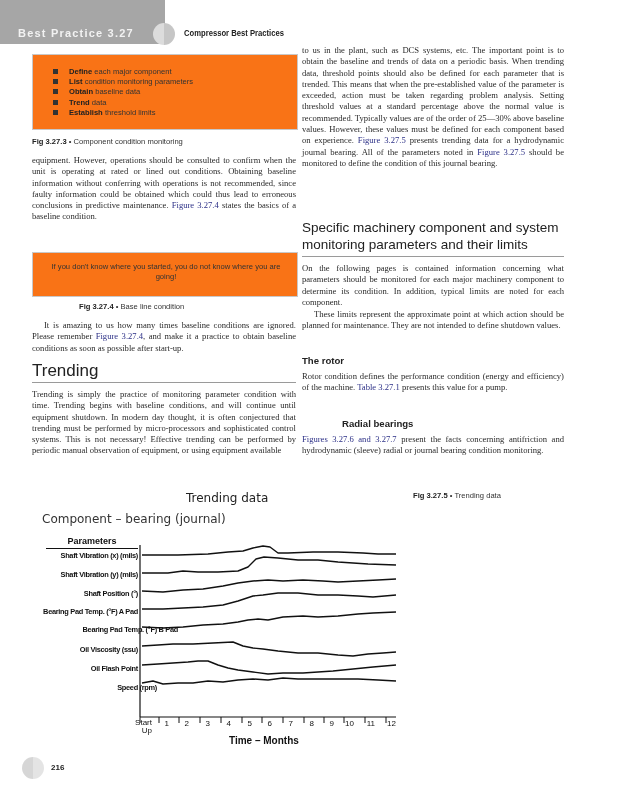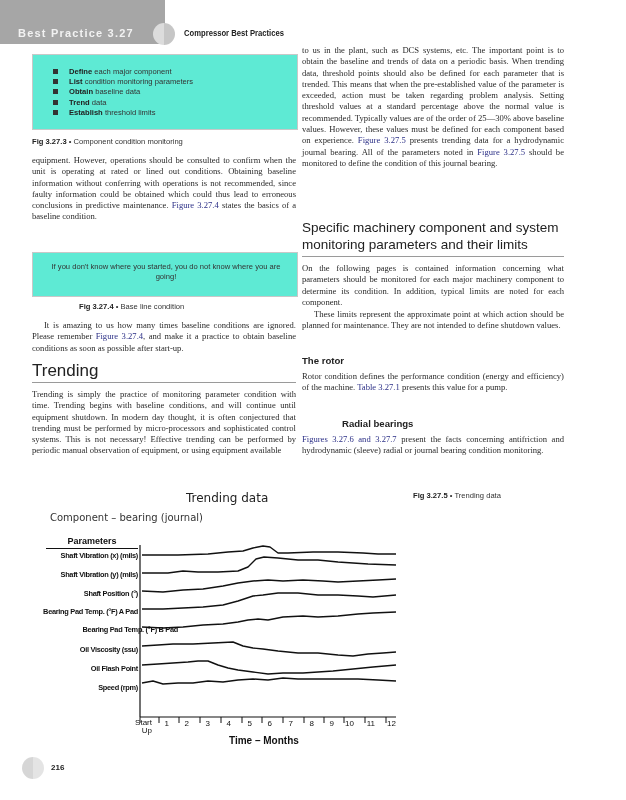--- a/index.html
+++ b/index.html
@@ -2,38 +2,38 @@
 <html><head>
 <meta charset="utf-8">
 <style>
   html, body { margin:0; padding:0; background:#fff; }
   body { width:626px; height:800px; position:relative; overflow:hidden; font-family:"Liberation Serif", serif; color:#222; }
   .abs { position:absolute; }
   .header-band { left:0; top:0; width:165px; height:44px; background:#a6a6a6; }
   .header-title { left:18px; top:27px; font-family:"Liberation Sans", sans-serif; font-weight:bold; font-size:11px; letter-spacing:1.2px; color:#f2f2f2; }
   .header-circle { left:153px; top:23px; width:22px; height:22px; border-radius:50%; background:linear-gradient(90deg,#dcdcdc 50%,#c6c6c6 50%); }
   .header-book { left:184px; top:28px; font-family:"Liberation Sans", sans-serif; font-size:9px; font-weight:bold; color:#222; transform:scaleX(0.85); transform-origin:left; }
-  .box { border:1px solid #c8c8c8; background:#5eead4; }
+  .box { border:1px solid #c8c8c8; background:#f97316; }
   .box1 { left:32px; top:54px; width:264px; height:74px; }
   .box1 ul { list-style:none; margin:0; padding:0; position:absolute; left:20px; top:12px; }
   .box1 li { font-family:"Liberation Sans", sans-serif; font-size:7.6px; line-height:10.2px; color:#333; position:relative; padding-left:16px; }
   .box1 li::before { content:""; position:absolute; left:0; top:2px; width:5px; height:5px; background:#333; }
   .box1 b { color:#222; }
   .caption { font-family:"Liberation Sans", sans-serif; font-size:7.6px; color:#333; }
   .caption b { font-weight:bold; color:#222; }
   .para { font-size:8.6px; line-height:11.3px; text-align:justify; color:#2a2a2a; }
   .link { color:#2b2f86; }
   .box2 { left:32px; top:252px; width:264px; height:43px; }
   .box2 .q { position:absolute; left:8px; top:9px; width:250px; font-family:"Liberation Sans", sans-serif; font-size:7.6px; line-height:10.4px; color:#333;text-align:center; }
   .h-trend { left:32px; top:361px; font-family:"Liberation Sans", sans-serif; font-size:17px; color:#222; }
   .rule { height:1px; background:#9a9a9a; }
   .h-spec { left:302px; top:219px; width:262px; font-family:"Liberation Sans", sans-serif; font-size:13.5px; line-height:17px; color:#222; }
   .h-sub { font-family:"Liberation Sans", sans-serif; font-weight:bold; font-size:9.6px; color:#222; }
   .chart-title { left:186px; top:491px; font-family:"DejaVu Sans", sans-serif; font-size:12px; color:#222; }
-  .chart-comp { left:50px; top:512px; font-family:"DejaVu Sans", sans-serif; font-size:10px; color:#333; }
+  .chart-comp { left:42px; top:512px; font-family:"DejaVu Sans", sans-serif; font-size:12px; color:#333; }
   .params-h { left:46px; top:536px; width:92px; text-align:center; font-family:"Liberation Sans", sans-serif; font-weight:bold; font-size:9px; color:#111; border-bottom:1px solid #111; padding-bottom:2px; }
   .plabel { font-family:"Liberation Sans", sans-serif; font-weight:bold; font-size:7.4px; color:#111; text-align:right; width:138px; left:0; letter-spacing:-0.3px; }
   .tick { font-family:"Liberation Sans", sans-serif; font-size:8px; color:#111; text-align:right; width:20px; }
   .xlabel { left:229px; top:735px; font-family:"Liberation Sans", sans-serif; font-weight:bold; font-size:10px; color:#111; }
   .pg-circle { left:22px; top:757px; width:22px; height:22px; border-radius:50%; background:linear-gradient(90deg,#d6d6d6 50%,#e4e4e4 50%); }
   .pg-num { left:51px; top:763px; font-family:"Liberation Sans", sans-serif; font-weight:bold; font-size:8px; color:#222; }
 </style>
 </head>
 <body>
 
@@ -103,21 +103,21 @@
 <div class="abs chart-comp">Component – bearing (journal)</div>
 <div class="abs params-h">Parameters</div>
 
 <div class="abs plabel" style="top:551px;">Shaft Vibration (x) (mils)</div>
 <div class="abs plabel" style="top:570px;">Shaft Vibration (y) (mils)</div>
 <div class="abs plabel" style="top:589px;">Shaft Position (°)</div>
 <div class="abs plabel" style="top:607px;">Bearing Pad Temp. (°F) A Pad</div>
 <div class="abs plabel" style="top:625px;padding-left:40px;">Bearing Pad Temp. (°F) B Pad</div>
 <div class="abs plabel" style="top:645px;">Oil Viscosity (ssu)</div>
 <div class="abs plabel" style="top:664px;">Oil Flash Point</div>
-<div class="abs plabel" style="top:683px;">Speed (rpm)</div>
+<div class="abs plabel" style="top:683px;padding-left:19px;">Speed (rpm)</div>
 
 <svg class="abs" style="left:138px; top:545px;" width="270" height="180">
 
   <line x1="2" y1="0" x2="2" y2="172" stroke="#111" stroke-width="1.2"></line>
 
   <line x1="2" y1="172" x2="258" y2="172" stroke="#111" stroke-width="1.2"></line>
 
   <g stroke="#111" stroke-width="1">
     <line x1="2" y1="172" x2="2" y2="178"></line>
     <line x1="21" y1="172" x2="21" y2="178"></line>

